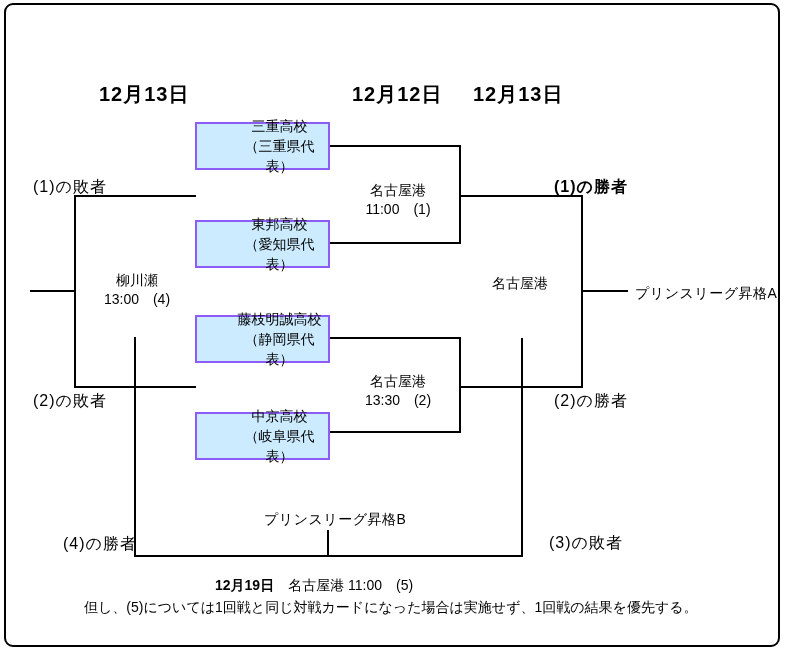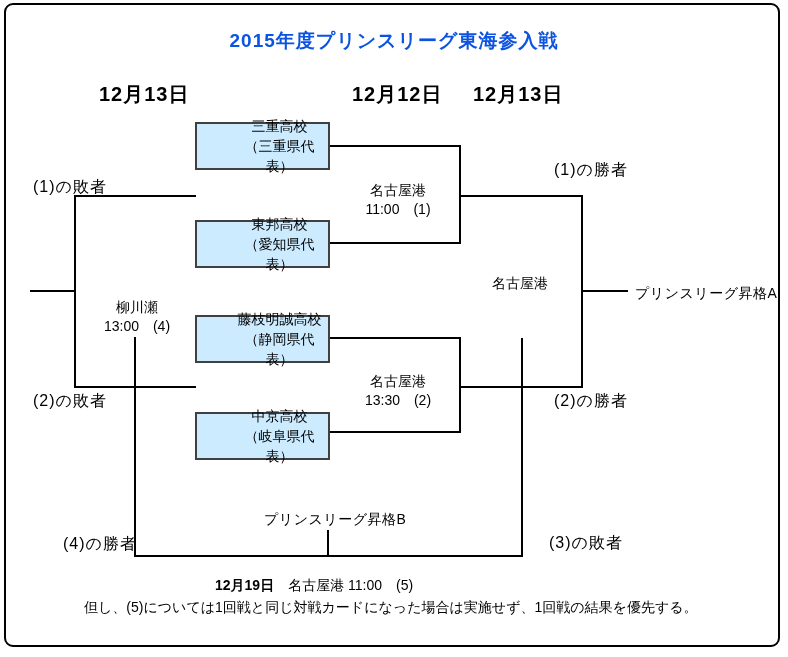--- a/index.html
+++ b/index.html
@@ -6,37 +6,36 @@
   body { font-family:"Liberation Sans","DejaVu Sans",sans-serif; color:var(--text,#000); }
   .canvas { position:relative; width:788px; height:657px; background:#fff; overflow:hidden; }
   .frame { position:absolute; left:4px; top:3px; width:776px; height:644px;
            border:2px solid #000; border-radius:9px; box-sizing:border-box; }
   .title { position:absolute; left:0; top:28px; width:788px; text-align:center;
            font-size:19px; font-weight:bold; color:var(--title-text,#0B53E0); letter-spacing:1px; }
   .round-date { position:absolute; top:81px; font-size:20px; font-weight:bold; letter-spacing:1px; }
   .hline { position:absolute; height:2px; background:var(--line,#000); }
   .vline { position:absolute; width:2px;  background:var(--line,#000); }
   .team-box { position:absolute; left:195px; width:135px; height:48px; box-sizing:border-box;
-              background:var(--box-fill,#CCEBFF); border:2px solid #404040;
+              background:var(--box-fill,#CCEBFF); border:2px solid #8b5cf6;
               display:flex; flex-direction:column; align-items:center; justify-content:center;
               font-size:14px; line-height:20px; text-align:center;padding-left:34px; }
   .match-label { position:absolute; width:124px; text-align:center; font-size:14px; line-height:19px; }
   .slot-label { position:absolute; font-size:16px; letter-spacing:1px; white-space:nowrap; }
   .promo-label { position:absolute; font-size:14px; letter-spacing:0.5px; white-space:nowrap; }
   .schedule { position:absolute; left:215px; top:577px; font-size:14px; white-space:nowrap; }
   .schedule .date { font-weight:bold; }
   .footnote { position:absolute; left:84px; top:599px; font-size:14px; white-space:nowrap; letter-spacing:0; }
 </style>
 </head>
 <body>
 
 <div class="canvas">
   <div class="frame"></div>
 
-  <div class="title">2015年度プリンスリーグ東海参入戦</div>
 
   <div class="round-date" style="left:99px;">12月13日</div>
   <div class="round-date" style="left:352px;">12月12日</div>
   <div class="round-date" style="left:473px;">12月13日</div>
 
   <div class="team-box" style="top:122px;">
     <div>三重高校</div>
     <div>（三重県代表）</div>
   </div>
   <div class="team-box" style="top:220px;">
@@ -79,28 +78,28 @@
     <div>名古屋港</div>
     <div>11:00　(1)</div>
   </div>
   <div class="match-label" style="left:336px; top:372px;">
     <div>名古屋港</div>
     <div>13:30　(2)</div>
   </div>
   <div class="match-label" style="left:458px; top:274px;">
     <div>名古屋港</div>
   </div>
-  <div class="match-label" style="left:77px; top:271px; width:120px;margin-top:27px;">
+  <div class="match-label" style="left:77px; top:271px; width:120px;">
     <div>柳川瀬</div>
     <div>13:00　(4)</div>
   </div>
 
   <div class="slot-label" style="left:33px;  top:177px;">(1)の敗者</div>
   <div class="slot-label" style="left:33px;  top:391px;">(2)の敗者</div>
-  <div class="slot-label" style="left:554px; top:160px;">(1)の勝者</div>
+  <div class="slot-label" style="left:554px; top:177px;font-weight:bold;">(1)の勝者</div>
   <div class="slot-label" style="left:554px; top:391px;">(2)の勝者</div>
   <div class="slot-label" style="left:63px;  top:534px;">(4)の勝者</div>
   <div class="slot-label" style="left:549px; top:533px;">(3)の敗者</div>
 
   <div class="promo-label" style="left:635px; top:285px;">プリンスリーグ昇格A</div>
   <div class="promo-label" style="left:264px; top:511px;">プリンスリーグ昇格B</div>
 
   <div class="schedule">
     <span class="date">12月19日</span><span>　名古屋港 11:00　(5)</span>
   </div>

